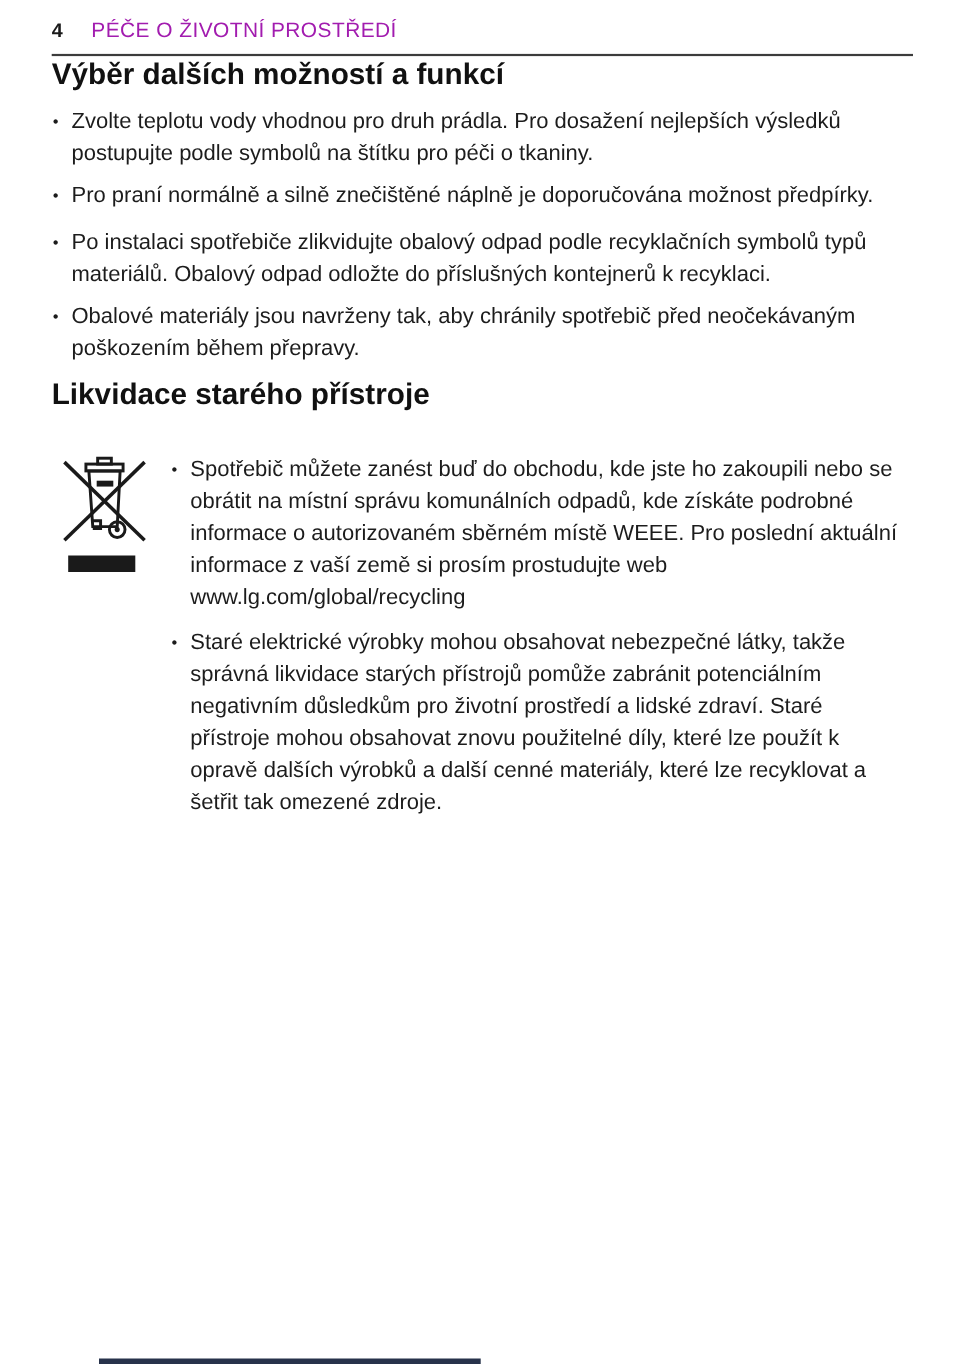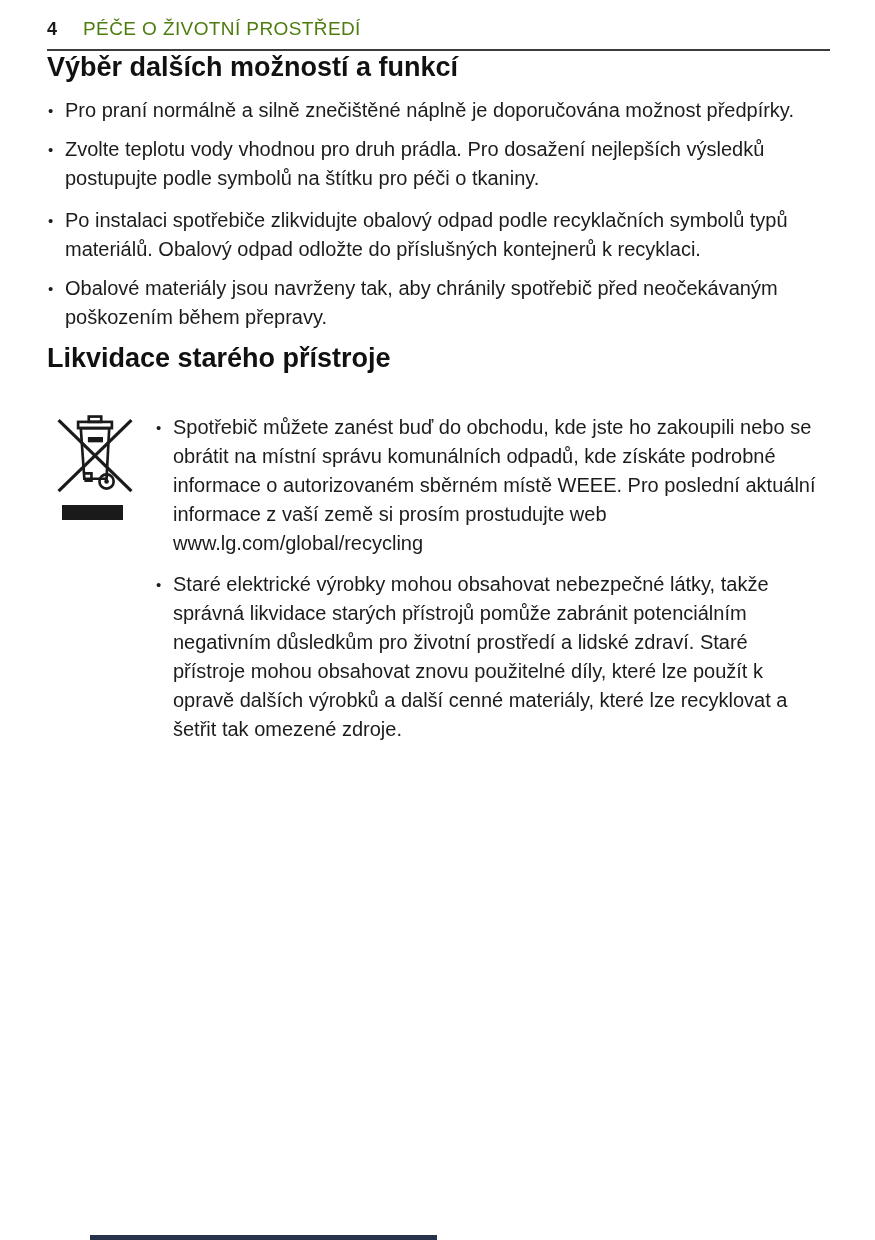--- a/index.html
+++ b/index.html
@@ -17,21 +17,21 @@
 
   
   .running-header{
     display:flex;
     align-items:baseline;
     gap:26px;
     padding-bottom:9px;
     border-bottom:2px solid #3c3c3c;
   }
   .page-number{font-size:18px;font-weight:700;color:#1a1a1a;}
-  .chapter-title{font-size:19px;font-weight:400;color:#4d7c0f;letter-spacing:0.4px;}
+  .chapter-title{font-size:19px;font-weight:400;color:#a21caf;letter-spacing:0.4px;}
 
   
   h2.section-heading{
     margin:0;
     font-size:27px;
     font-weight:700;
     color:#111;
     line-height:1.2;
   }
   .h-first{margin-top:31px;}
@@ -100,22 +100,22 @@
   <div class="content">
 
     <header class="running-header">
       <span class="page-number">4</span>
       <span class="chapter-title">PÉČE O ŽIVOTNÍ PROSTŘEDÍ</span>
     </header>
 
     <section>
       <h2 class="section-heading h-first">Výběr dalších možností a funkcí</h2>
       <ul class="bullets">
+        <li>Zvolte teplotu vody vhodnou pro druh prádla. Pro dosažení nejlepších výsledků postupujte podle symbolů na štítku pro péči o tkaniny.</li>
         <li>Pro praní normálně a silně znečištěné náplně je doporučována možnost předpírky.</li>
-        <li>Zvolte teplotu vody vhodnou pro druh prádla. Pro dosažení nejlepších výsledků postupujte podle symbolů na štítku pro péči o tkaniny.</li>
       </ul>
     </section>
 
     <section>
       <ul class="bullets">
         <li>Po instalaci spotřebiče zlikvidujte obalový odpad podle recyklačních symbolů typů materiálů. Obalový odpad odložte do příslušných kontejnerů k recyklaci.</li>
         <li>Obalové materiály jsou navrženy tak, aby chránily spotřebič před neočekávaným poškozením během přepravy.</li>
       </ul>
     </section>
 

